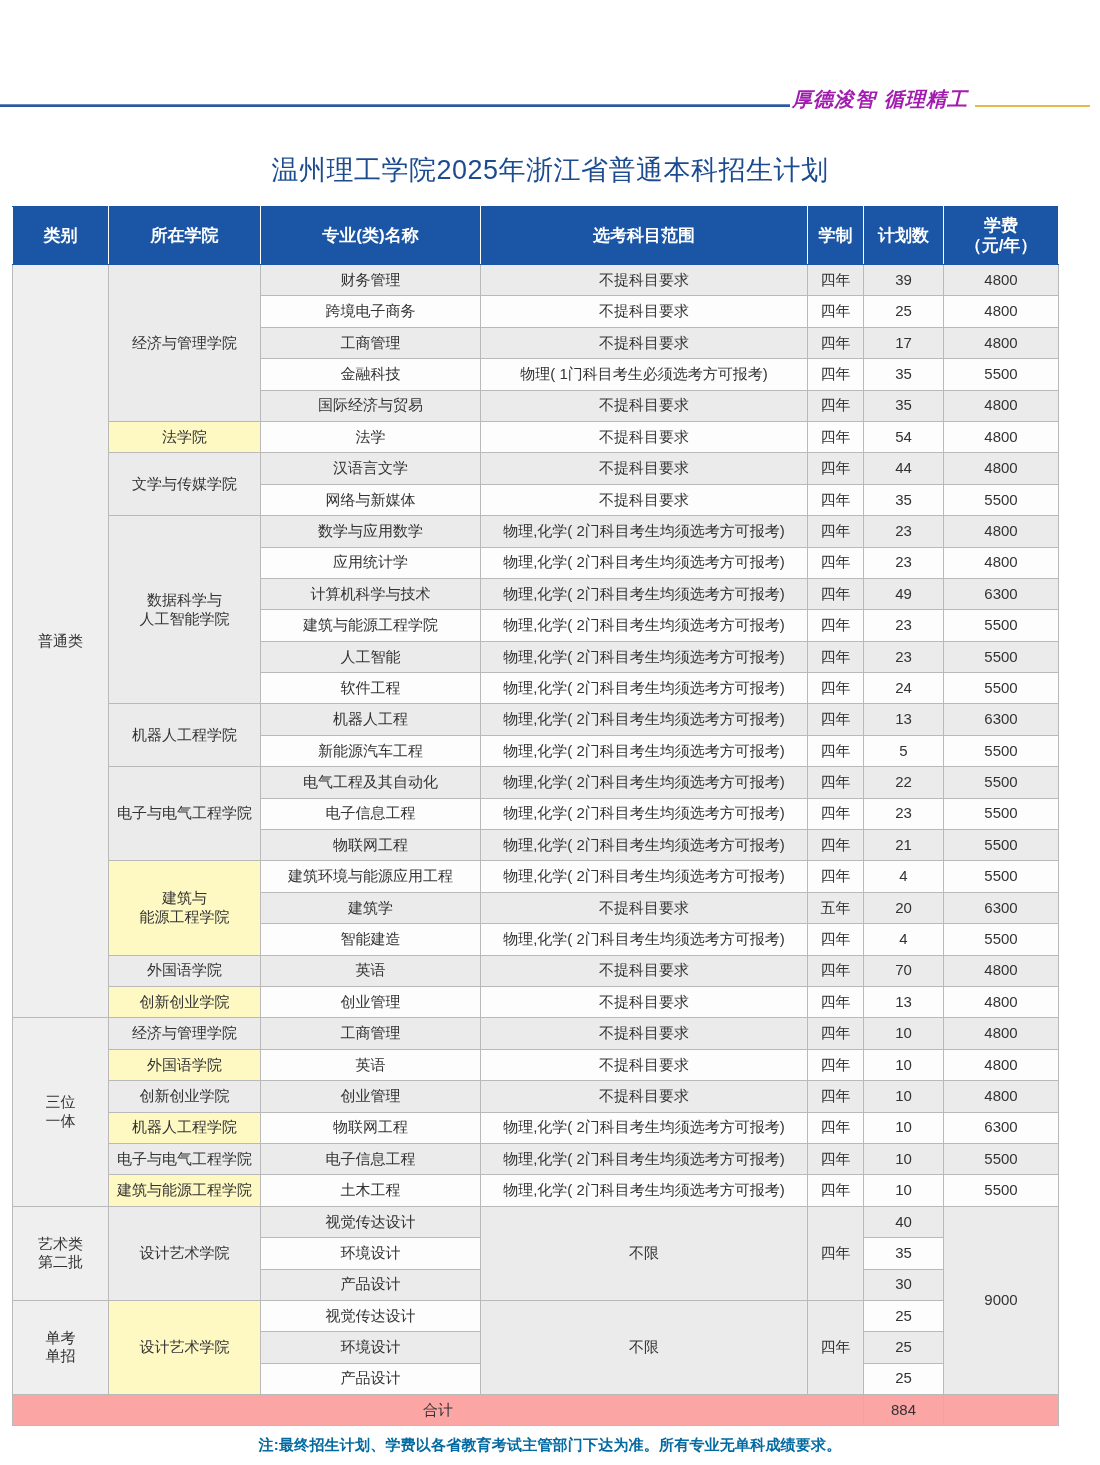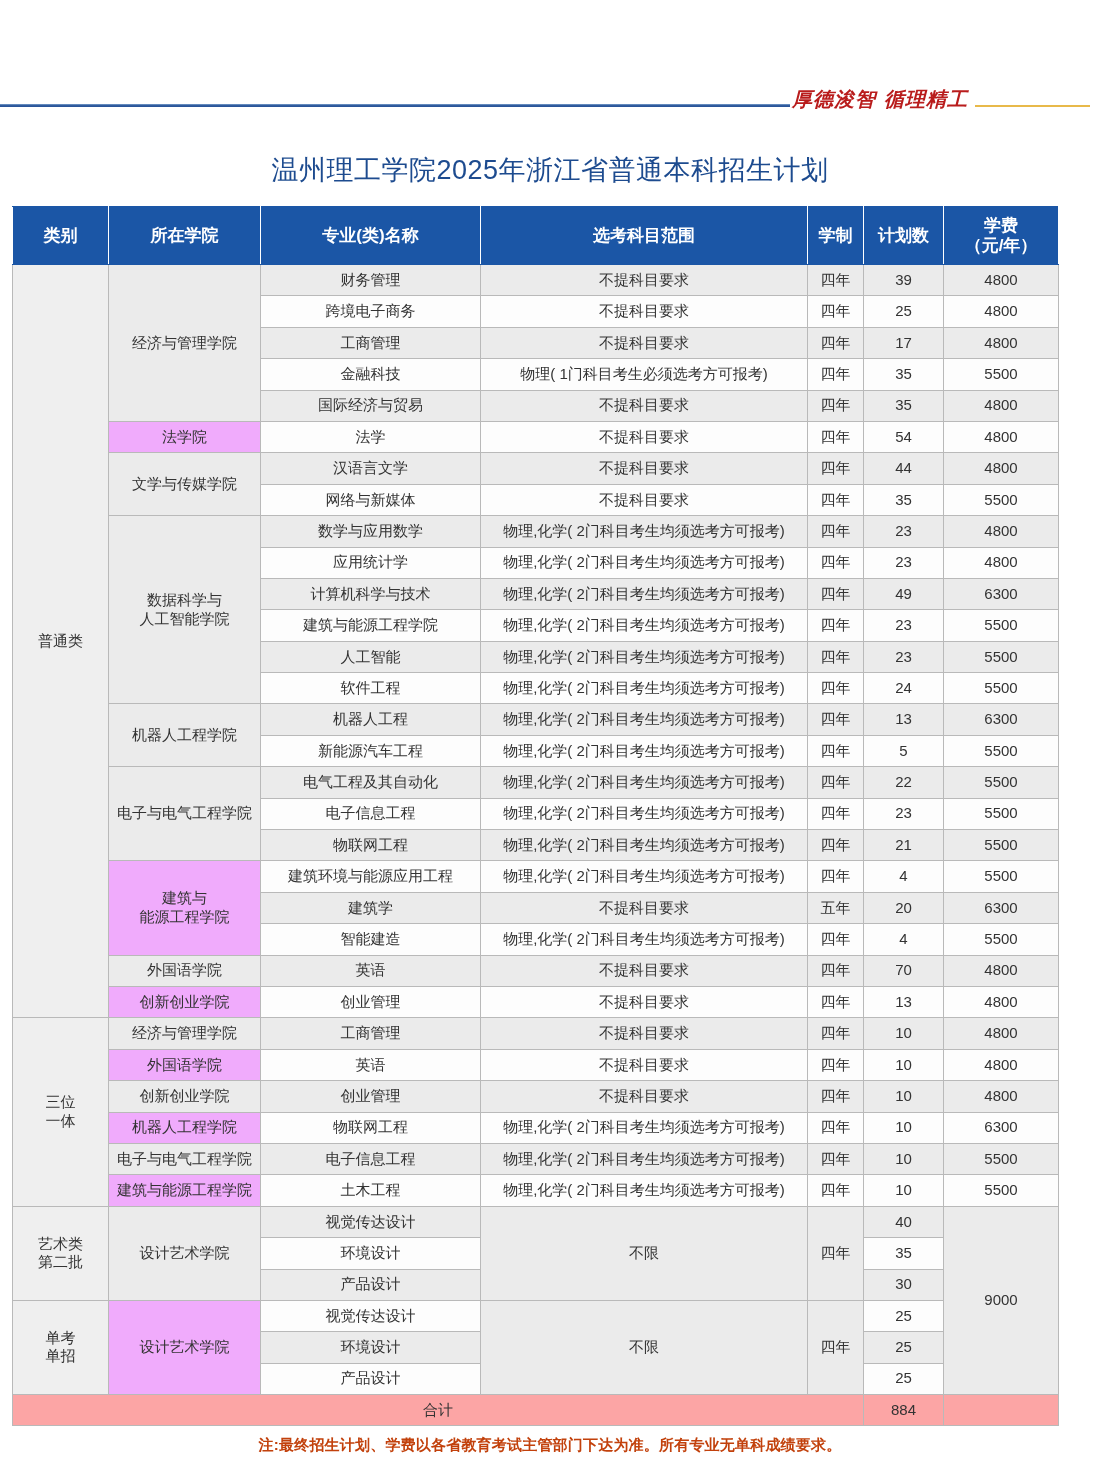--- a/index.html
+++ b/index.html
@@ -37,21 +37,21 @@
   .motto {
     position: absolute;
     left: 790px; top: -10px;
     width: 180px;
     text-align: center;
     font-family: "DejaVu Serif", "Liberation Serif", serif;
     font-size: 20px;
     font-weight: bold;
     font-style: italic;
     letter-spacing: 1px;
-    color: #b91c1c;
+    color: #a21caf;
     white-space: nowrap;
   }
 
   
   .title {
     position: absolute;
     left: 0; top: 152px;
     width: 1100px;
     text-align: center;
     font-size: 27px;
@@ -102,38 +102,38 @@
     vertical-align: middle;
     height: 31.4px;
     padding: 1px 3px;
     line-height: 1.25;
     white-space: nowrap;
   }
   td.shade  { background: #ebebeb; }
   td.plain  { background: #fdfdfd; }
   td.catcell { background: #efefef; font-size: 15px; line-height: 1.45; }
   td.colcell-s { background: #ebebeb; line-height: 1.45; }
-  td.colcell-p { background: #f0abfc; line-height: 1.45; }
+  td.colcell-p { background: #fef9c3; line-height: 1.45; }
   td.sub  { font-size: 14.5px; }
   td.total {
     background: #fca5a5;
     font-size: 16px;
     height: 34px;
   }
   .multiline { white-space: normal; }
 
   
   .note {
     position: absolute;
     left: 0; top: 1436px;
     width: 1100px;
     text-align: center;
     font-size: 15px;
     font-weight: bold;
-    color: #c2410c;
+    color: #0369a1;
     letter-spacing: 0.2px;
   }
 </style>
 </head>
 <body>
 
 <div class="page">
 
   <div class="topband">
     <div class="rule-blue"></div>

